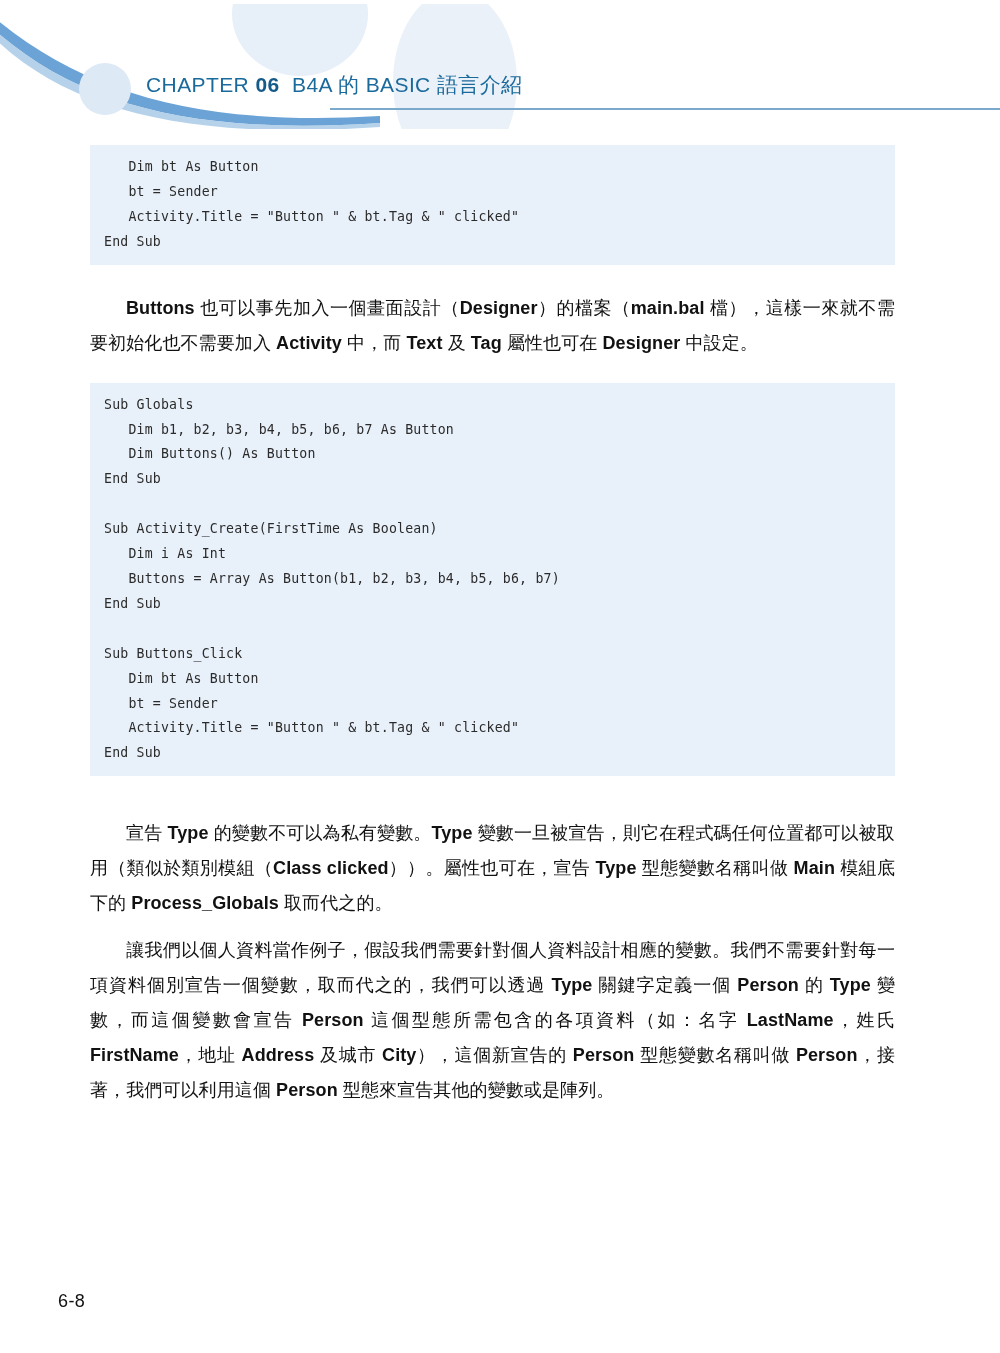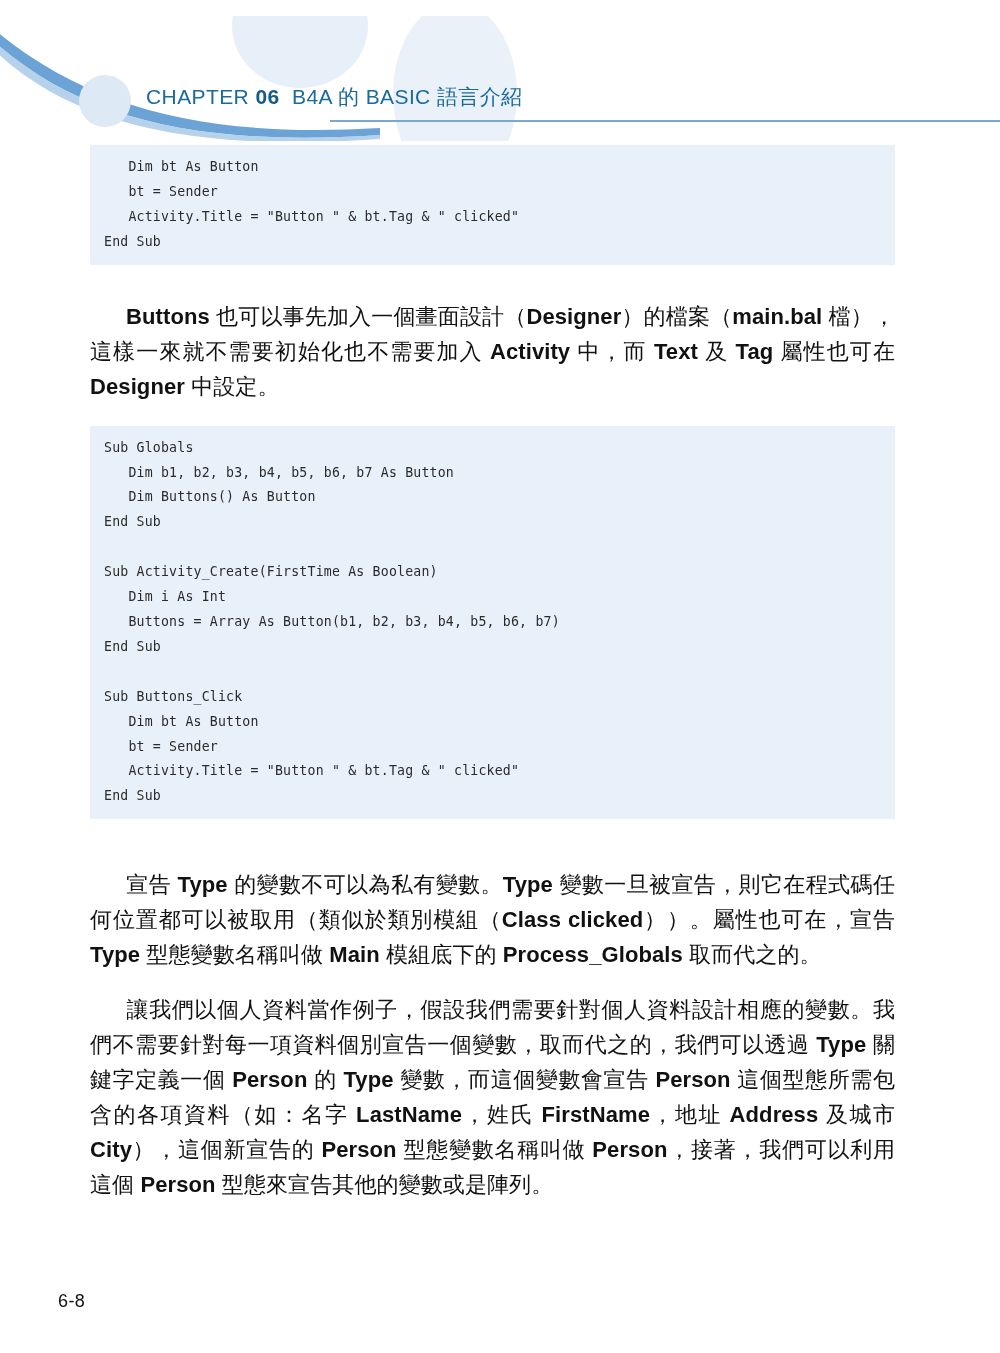--- a/index.html
+++ b/index.html
@@ -12,21 +12,21 @@
     background: #ffffff;
     font-family: "Liberation Sans", "DejaVu Sans", sans-serif;
     position: relative;
     overflow: hidden;
     -webkit-font-smoothing: antialiased;
   }
 
   
   .page-header {
     position: absolute;
-    left: 0; top: 16px;
+    left: 0; top: 4px;
     width: 1000px; height: 125px;
     overflow: hidden;
   }
   .header-svg {
     position: absolute;
     left: 0; top: 0;
   }
   .header-title {
     position: absolute;
     left: 146px;
@@ -67,23 +67,23 @@
     font-family: "DejaVu Sans Mono", "Liberation Mono", monospace;
     font-size: 13.2px;
     line-height: 24.9px;
     color: #2b2b2b;
     white-space: pre;
     letter-spacing: 0.2px;
   }
   .code-block .ln { display: block; min-height: 24.9px; }
 
   .para {
-    margin: 8px 90px 0 90px;
+    margin: 0 90px 0 90px;
     width: 805px;
-    font-size: 22px;
+    font-size: 18px;
     line-height: 35px;
     color: #111111;
     text-align: justify;
     text-justify: inter-ideograph;
     letter-spacing: 0.1px;
   }
   .para .ind { display: inline-block; width: 36px; }
   .para b { font-weight: 700; }
 
   .section-head {

